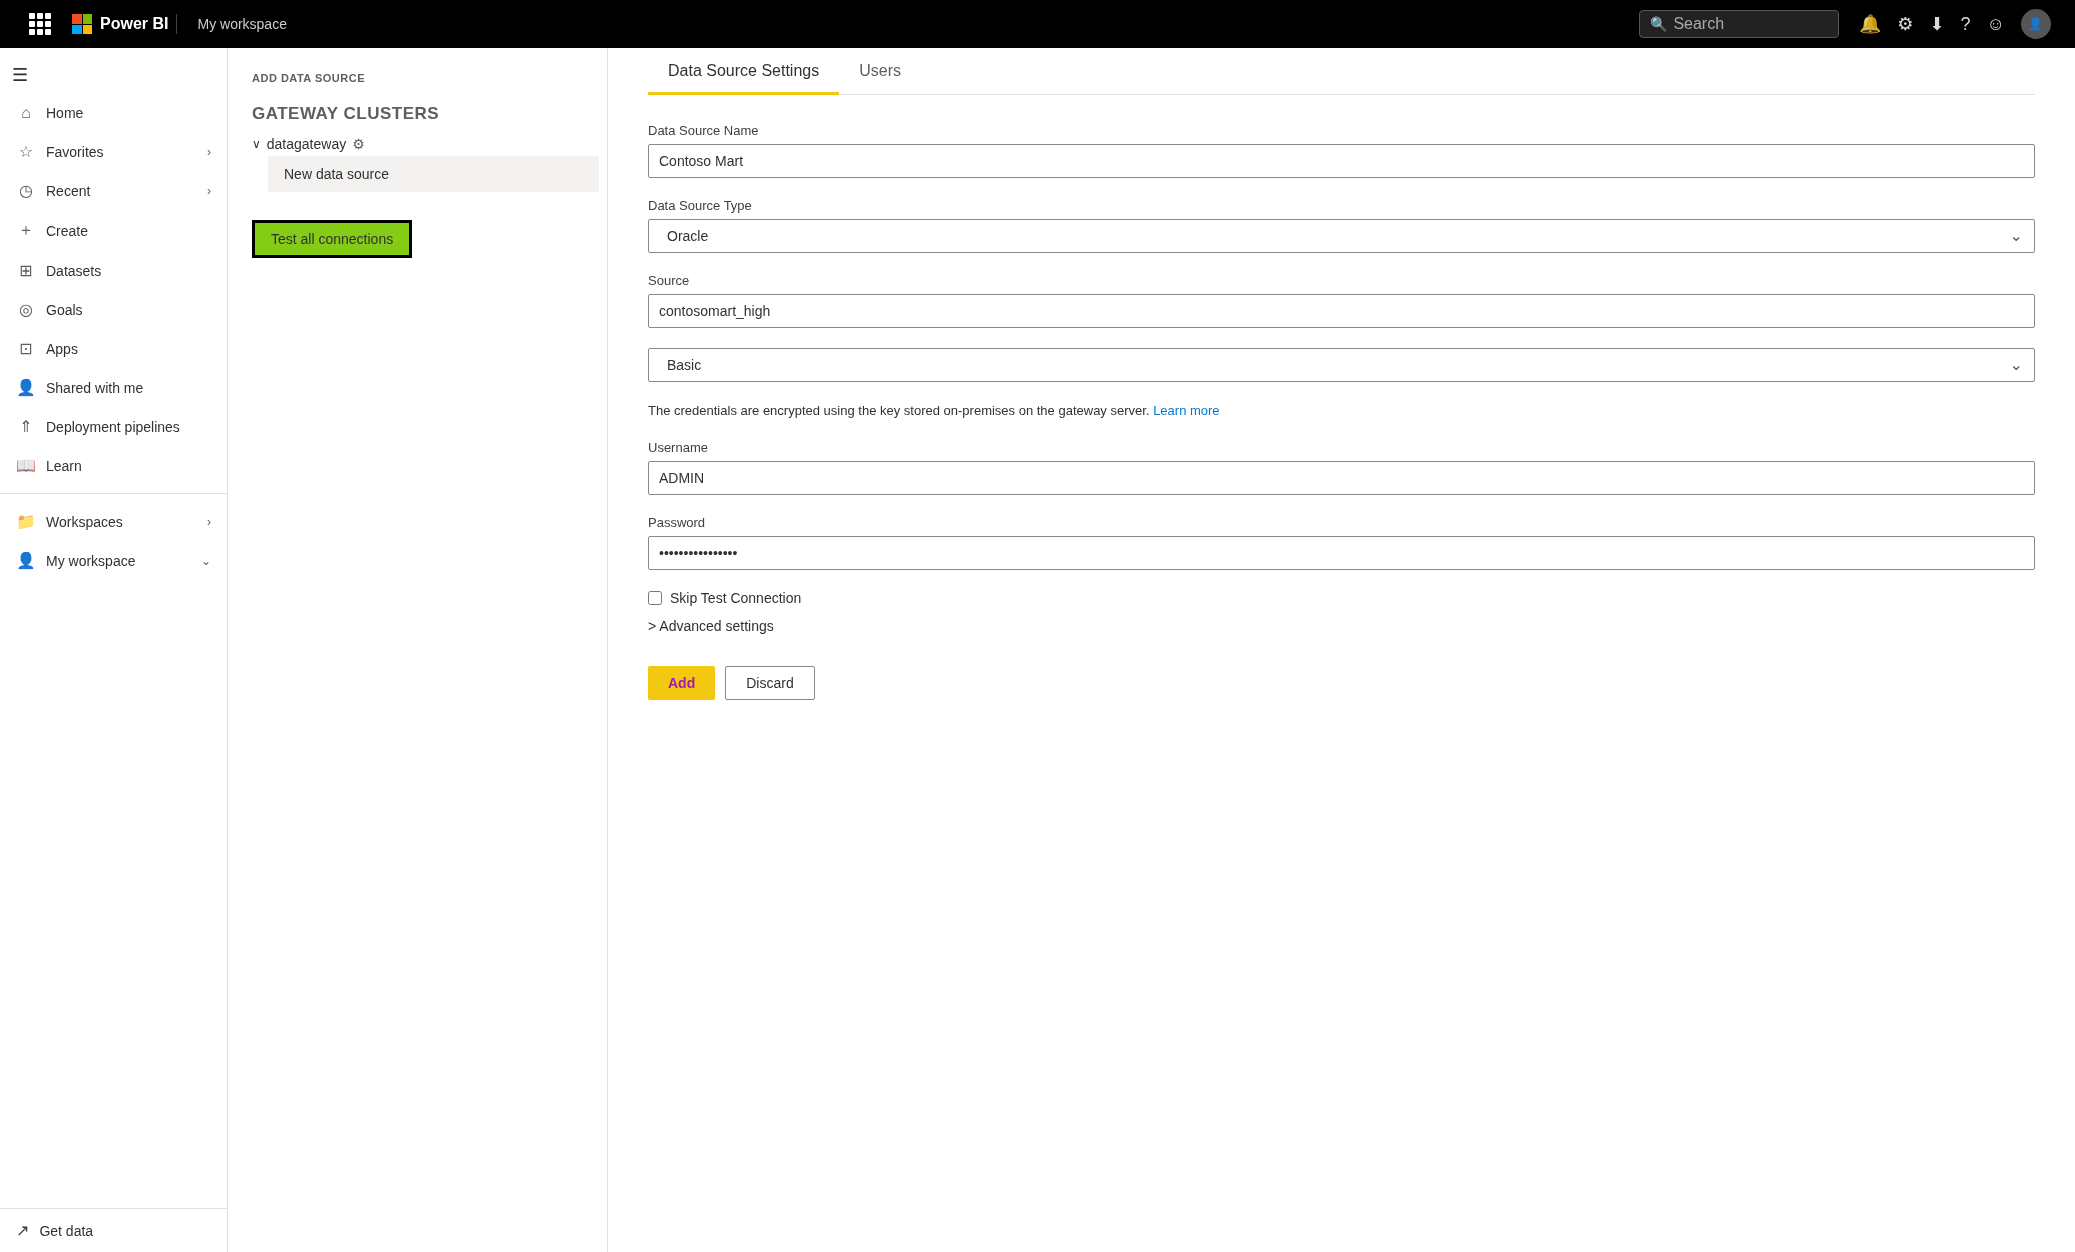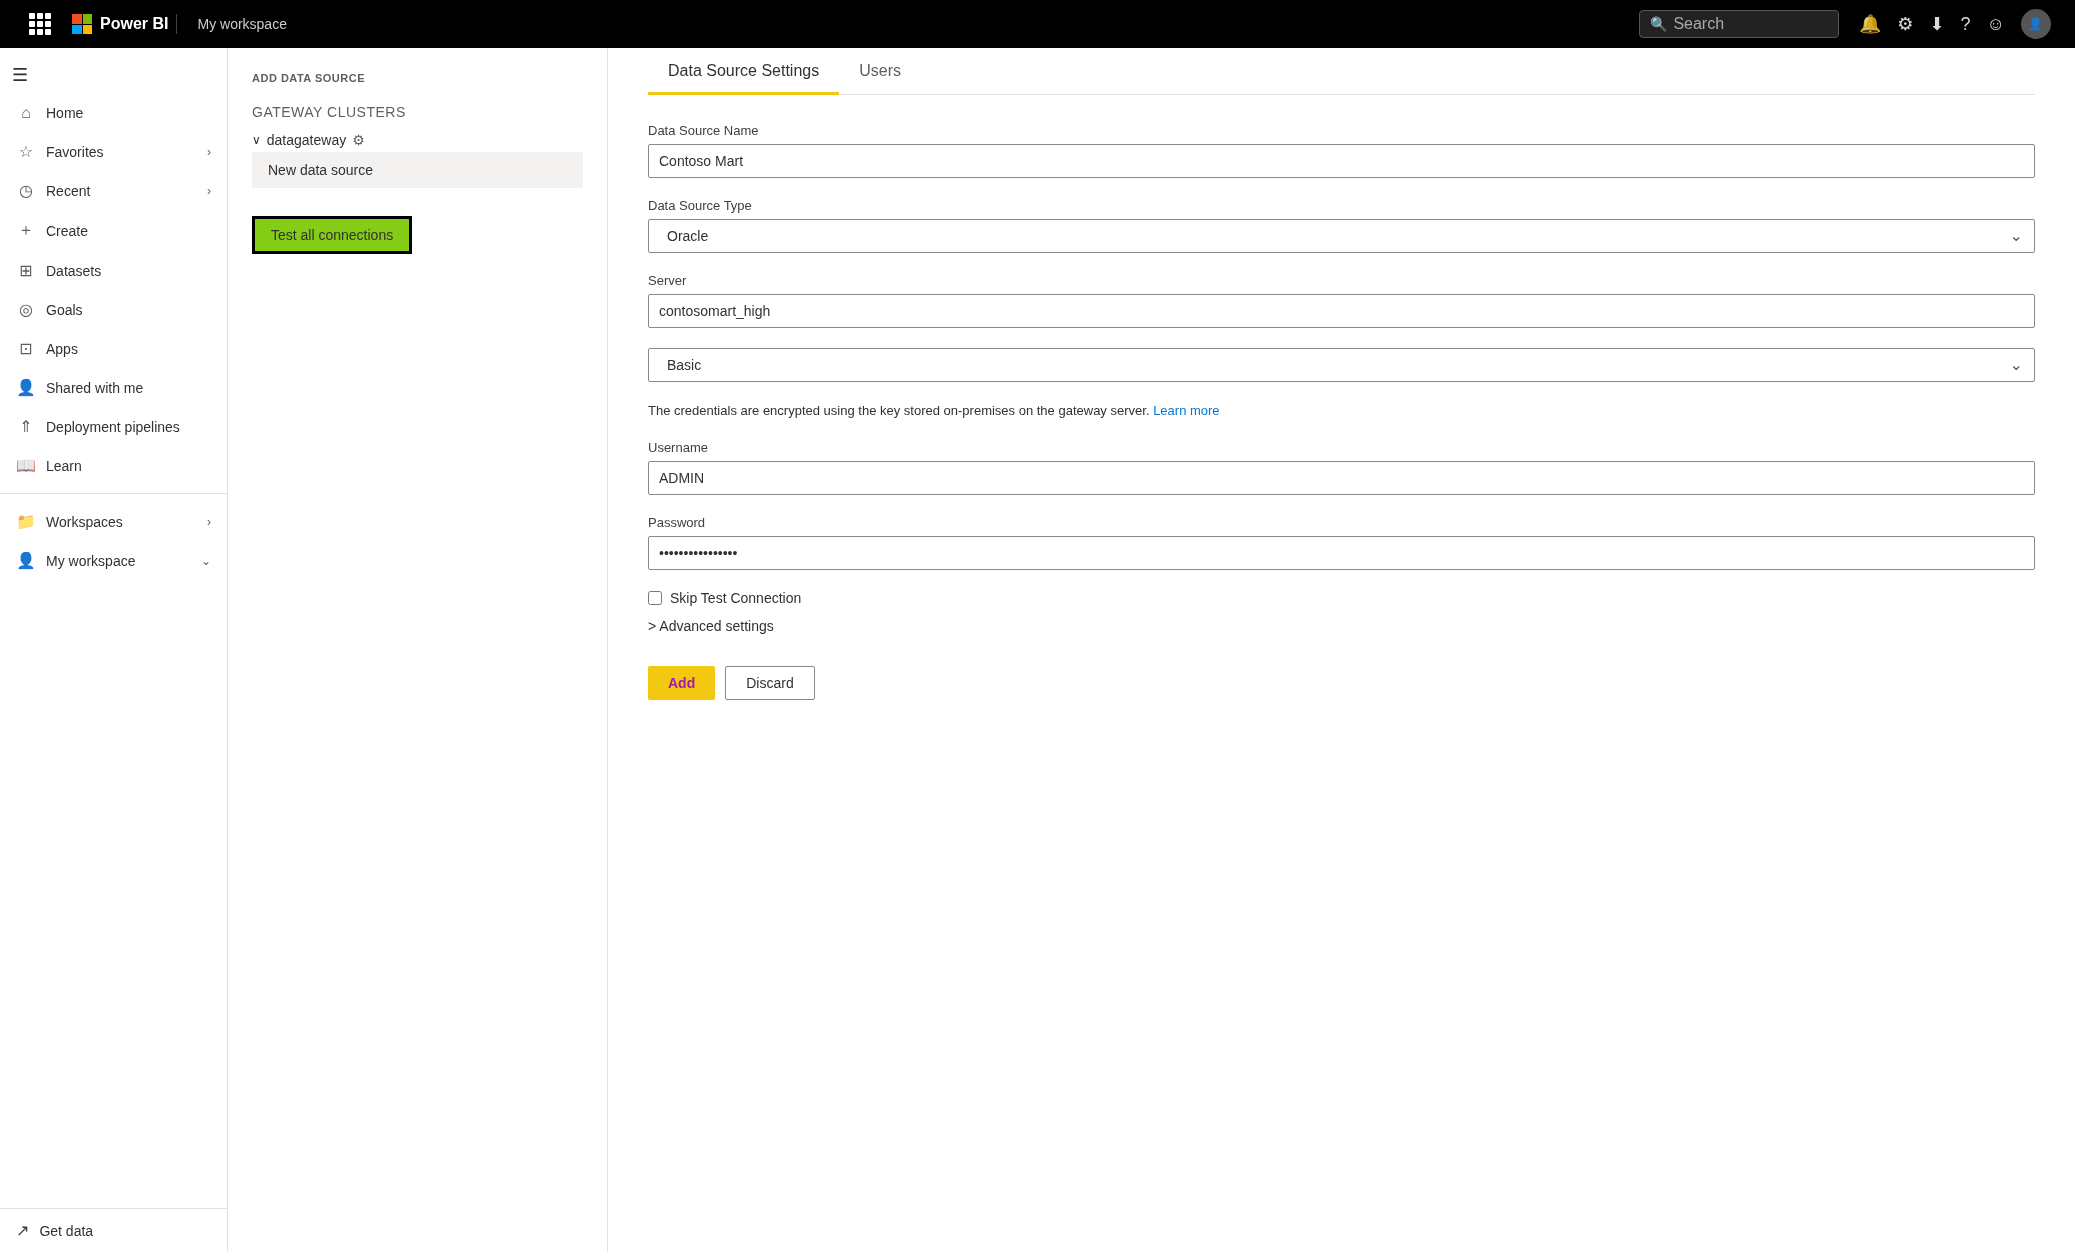--- a/index.html
+++ b/index.html
@@ -93,34 +93,35 @@
       border-top: 1px solid #e0e0e0;
     }
 
     
     .content { flex: 1; background: #fff; overflow-y: auto; display: flex; flex-direction: column; }
 
     
     .page-body { display: flex; flex: 1; }
     .left-panel { width: 380px; flex-shrink: 0; border-right: 1px solid #e0e0e0; padding: 24px 24px 0 24px; }
     .left-panel-title { font-size: 11px; font-weight: 600; color: #605e5c; text-transform: uppercase; letter-spacing: 0.5px; margin-bottom: 20px; }
-    .section-label { font-size: 14px; font-weight: 400; color: #605e5c; text-transform: uppercase; letter-spacing: 0.5px; margin-bottom: 12px; }
+    .section-label { font-size: 17px; font-weight: 700; color: #605e5c; text-transform: uppercase; letter-spacing: 0.5px; margin-bottom: 12px; }
     .gateway-item { display: flex; align-items: center; gap: 6px; margin-bottom: 4px; }
     .gateway-chevron { font-size: 12px; color: #323130; cursor: pointer; }
     .gateway-name { font-size: 14px; color: #323130; font-weight: 400; }
     .gateway-icon { font-size: 14px; color: #605e5c; cursor: pointer; }
     .new-datasource-btn {
       background: #f3f2f1;
       border: none;
       padding: 10px 16px;
       cursor: pointer;
       font-size: 14px;
       color: #323130;
       text-align: left;
       width: 100%;
+      margin-left: 16px;
       margin-bottom: 12px;
     }
     .test-connections-btn {
       border: 3px solid #000000;
       background: #84cc16;
       padding: 8px 16px;
       cursor: pointer;
       font-size: 14px;
       color: #323130;
       margin-top: 16px;
@@ -355,21 +356,21 @@
               <option>Oracle</option>
               <option>SQL Server</option>
               <option>Analysis Services</option>
               <option>OData</option>
               <option>SharePoint</option>
             </select>
           </div>
         </div>
 
         <div class="form-group">
-          <label class="form-label">Server</label>
+          <label class="form-label">Source</label>
           <input class="form-input" type="text" value="contosomart_high" style="">
         </div>
 
         <div class="form-group">
           <div class="select-wrapper">
             <select class="form-select">
               <option>Basic</option>
               <option>Windows</option>
               <option>OAuth2</option>
             </select>

